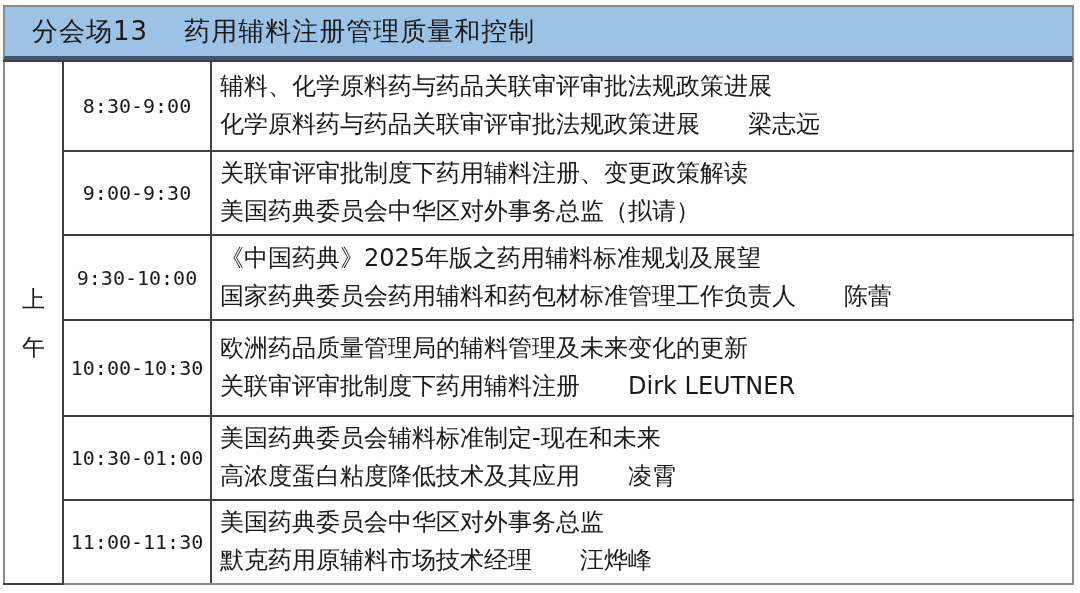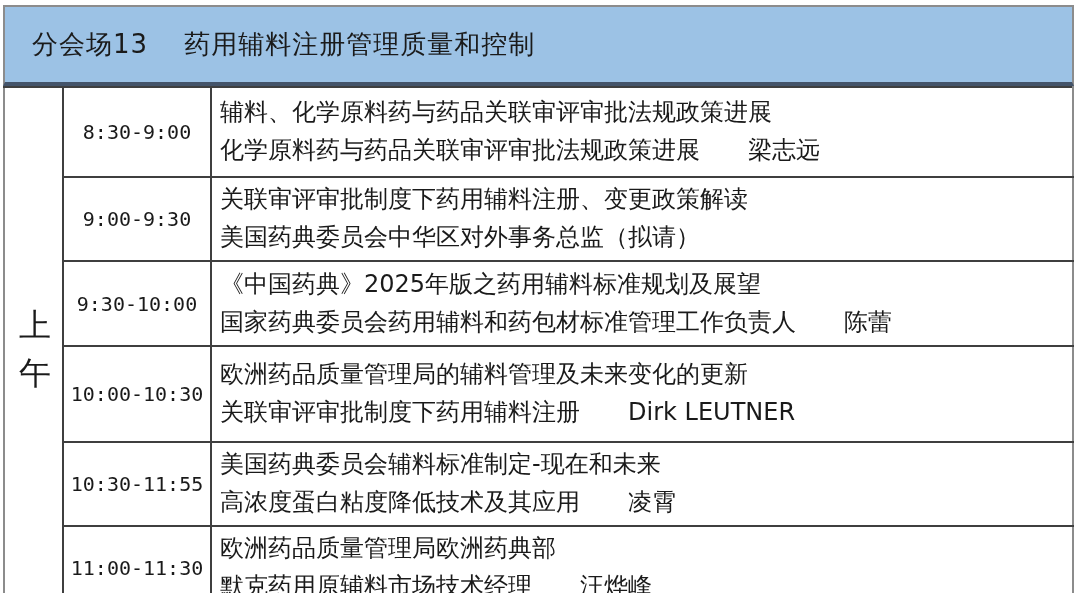--- a/index.html
+++ b/index.html
@@ -13,21 +13,21 @@
   body{
     width:1080px;height:593px;position:relative;overflow:hidden;
     font-family:"DejaVu Sans","Liberation Sans",sans-serif;
     color:var(--text);
   }
   .wrap{position:absolute;left:3px;top:5px;width:1071px;}
   .header{
     background:var(--header-bg);
     border:2px solid var(--outer);
     border-bottom:4px solid var(--header-border);
-    height:81px;box-sizing:border-box;
+    height:55px;box-sizing:border-box;
     display:flex;align-items:center;
     padding-left:27px;
     font-size:26px;font-weight:500;letter-spacing:1px;
   }
   table.schedule{
     width:100%;
     border-collapse:collapse;
     table-layout:fixed;
   }
   table.schedule td{
@@ -40,21 +40,21 @@
   table.schedule td.period{border-left:2px solid var(--outer);}
   table.schedule tr:last-child td{border-bottom:2px solid var(--outer);}
   table.schedule td.content{border-right:2px solid var(--outer);}
 
   col.c-period{width:59px;}
   col.c-time{width:148px;}
   col.c-content{width:auto;}
 
   td.period{
     text-align:center;
-    font-size:32px;
+    font-size:23px;
     line-height:48px;
     word-break:break-all;
     padding:0 14px;
     font-weight:500;
   }
   td.time{
     text-align:center;
     font-family:"DejaVu Sans Mono","Liberation Mono",monospace;
     font-size:20px;
     letter-spacing:0px;
@@ -113,29 +113,29 @@
         </td>
       </tr>
       <tr class="r4">
         <td class="time">10:00-10:30</td>
         <td class="content">
           <div class="line">欧洲药品质量管理局的辅料管理及未来变化的更新</div>
           <div class="line">关联审评审批制度下药用辅料注册　　Dirk LEUTNER</div>
         </td>
       </tr>
       <tr class="r5">
-        <td class="time">10:30-11:55</td>
+        <td class="time">10:30-01:00</td>
         <td class="content">
           <div class="line">美国药典委员会辅料标准制定-现在和未来</div>
           <div class="line">高浓度蛋白粘度降低技术及其应用　　凌霄</div>
         </td>
       </tr>
       <tr class="r6">
         <td class="time">11:00-11:30</td>
         <td class="content">
-          <div class="line">欧洲药品质量管理局欧洲药典部</div>
+          <div class="line">美国药典委员会中华区对外事务总监</div>
           <div class="line">默克药用原辅料市场技术经理　　汪烨峰</div>
         </td>
       </tr>
     </tbody>
   </table>
 
 </div>
 
 </body></html>

